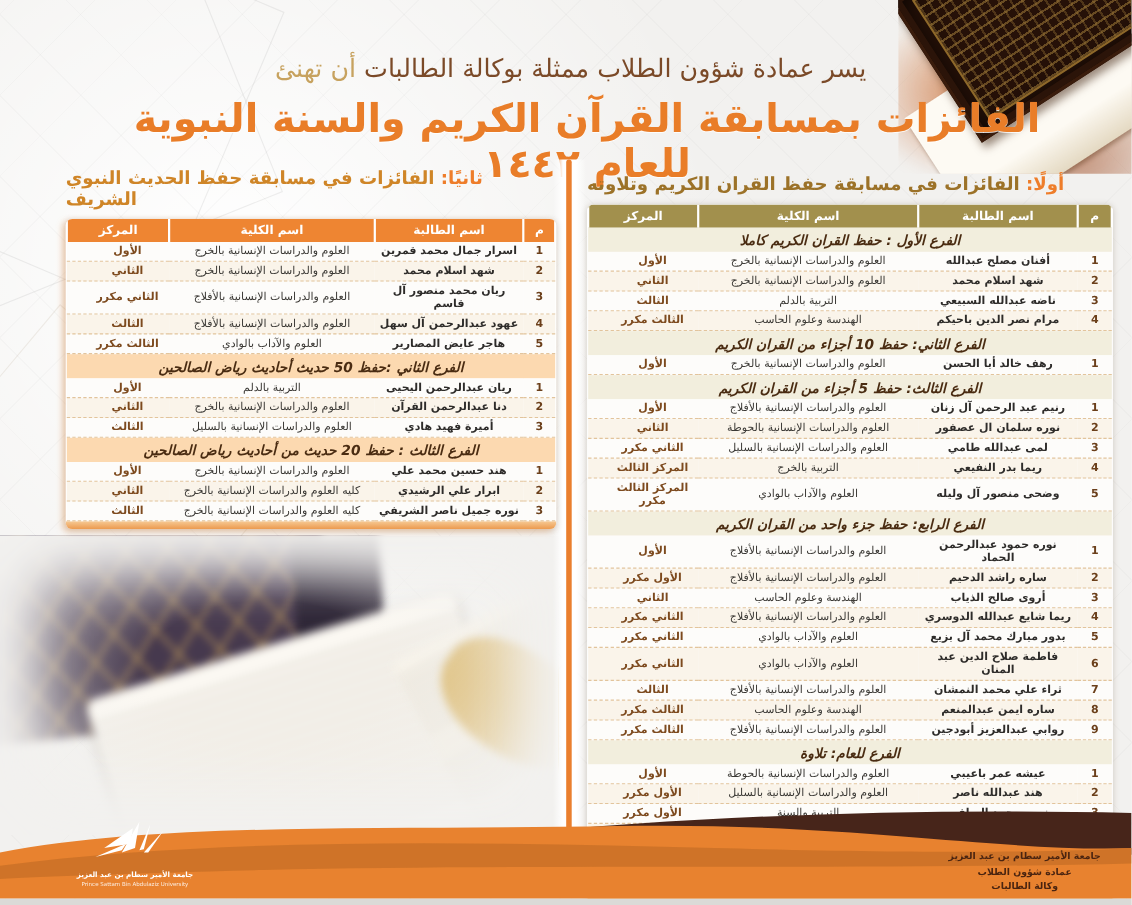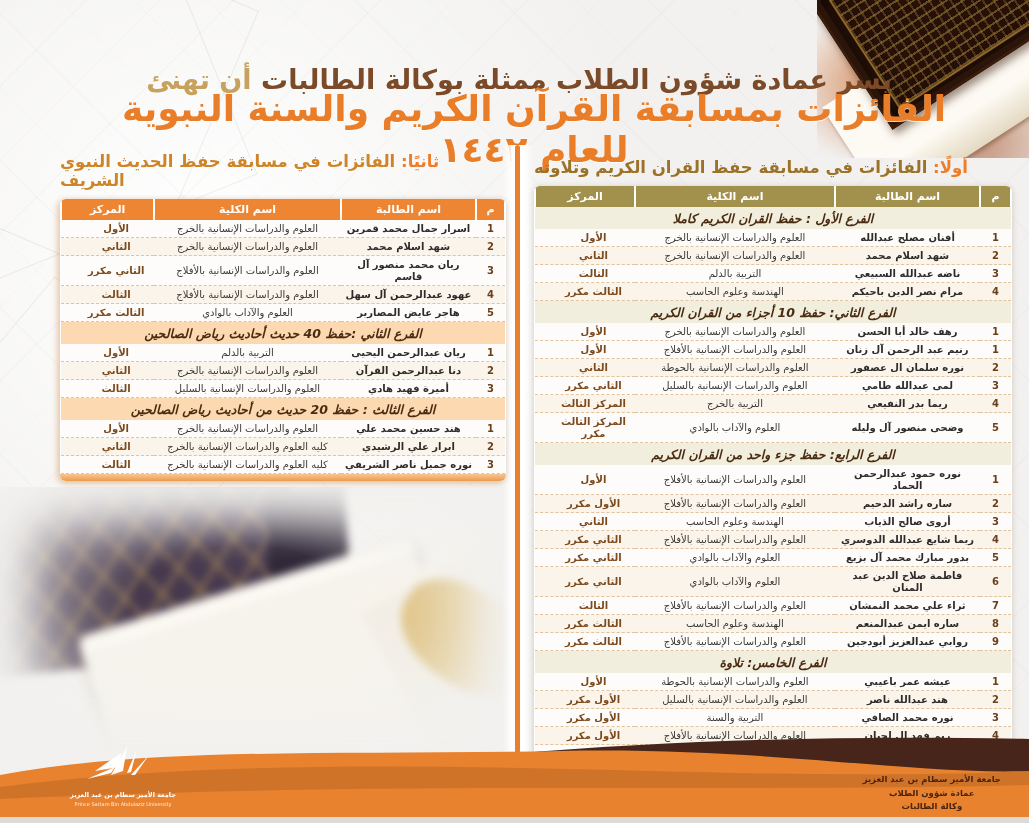--- a/index.html
+++ b/index.html
@@ -28,21 +28,21 @@
   .cp-book{position:absolute;right:-38px;top:-78px;width:230px;height:150px;transform:rotate(-33deg);
     background:#261108;border:3px solid #3a1c0c;box-shadow:inset 0 0 0 6px #2b1409, inset 0 0 25px #000, 0 6px 8px rgba(60,30,10,.5);}
   .cp-gold{position:absolute;inset:10px 14px;border:2px solid #a97f33;
     background:
       repeating-linear-gradient(0deg, rgba(190,150,70,.55) 0 2px, transparent 2px 9px),
       repeating-linear-gradient(90deg, rgba(190,150,70,.35) 0 2px, transparent 2px 9px);
     opacity:.8;}
 
   
   .hdr{position:absolute;left:0;top:0;width:100%;text-align:center;}
-  .hdr-line1{position:absolute;top:64px;right:130px;width:760px;font-size:27px;font-weight:bold;color:#7b4a28;}
+  .hdr-line1{position:absolute;top:50px;right:130px;width:760px;font-size:23px;font-weight:normal;color:#7b4a28;}
   .hdr-line1 .accent{color:#c7a25f;}
   .hdr-line2{position:absolute;top:88px;right:60px;width:870px;font-size:36px;font-weight:bold;color:#e97d28;
     text-shadow:0 1px 0 rgba(255,255,255,.8);}
 
   
   .col{position:absolute;top:158px;}
   .col-quran{right:17px;width:478px;}
   .col-hadith{left:60px;top:152px;width:446px;}
   .sec-title{margin:0 0 9px 0;text-align:left;font-size:16.5px;font-weight:bold;}
   .sec-title .pfx{color:#ee7d2a;}
@@ -197,20 +197,23 @@
             </tr>
             <tr>
               <td colspan="4" class="subhead">الفرع الثاني: حفظ 10 أجزاء من القران الكريم</td>
             </tr>
             <tr class="r-even">
               <td class="num">1</td>
               <td class="name">رهف خالد أبا الحسن</td>
               <td class="college">العلوم والدراسات الإنسانية بالخرج</td>
               <td class="rank">الأول</td>
             </tr>
+            <tr>
+              <td colspan="4" class="subhead">الفرع الثالث: حفظ 5 أجزاء من القران الكريم</td>
+            </tr>
             <tr class="r-even">
               <td class="num">1</td>
               <td class="name">رنيم عبد الرحمن آل زنان</td>
               <td class="college">العلوم والدراسات الإنسانية بالأفلاج</td>
               <td class="rank">الأول</td>
             </tr>
             <tr class="r-odd">
               <td class="num">2</td>
               <td class="name">نوره سلمان ال عصفور</td>
               <td class="college">العلوم والدراسات الإنسانية بالحوطة</td>
@@ -285,21 +288,21 @@
               <td class="college">الهندسة وعلوم الحاسب</td>
               <td class="rank">الثالث مكرر</td>
             </tr>
             <tr class="r-even">
               <td class="num">9</td>
               <td class="name">روابي عبدالعزيز أبودجين</td>
               <td class="college">العلوم والدراسات الإنسانية بالأفلاج</td>
               <td class="rank">الثالث مكرر</td>
             </tr>
             <tr>
-              <td colspan="4" class="subhead">الفرع الخامس: تلاوة</td>
+              <td colspan="4" class="subhead">الفرع للعام: تلاوة</td>
             </tr>
             <tr class="r-even">
               <td class="num">1</td>
               <td class="name">عيشه عمر باعيبي</td>
               <td class="college">العلوم والدراسات الإنسانية بالحوطة</td>
               <td class="rank">الأول</td>
             </tr>
             <tr class="r-odd">
               <td class="num">2</td>
               <td class="name">هند عبدالله ناصر</td>
@@ -382,21 +385,21 @@
               <td class="college">العلوم والدراسات الإنسانية بالأفلاج</td>
               <td class="rank">الثالث</td>
             </tr>
             <tr class="r-even">
               <td class="num">5</td>
               <td class="name">هاجر عايض المصارير</td>
               <td class="college">العلوم والآداب بالوادي</td>
               <td class="rank">الثالث مكرر</td>
             </tr>
             <tr>
-              <td colspan="4" class="subhead">الفرع الثاني :حفظ 40 حديث  أحاديث رياض الصالحين</td>
+              <td colspan="4" class="subhead">الفرع الثاني :حفظ 50 حديث  أحاديث رياض الصالحين</td>
             </tr>
             <tr class="r-even">
               <td class="num">1</td>
               <td class="name">ريان عبدالرحمن اليحيى</td>
               <td class="college">التربية بالدلم</td>
               <td class="rank">الأول</td>
             </tr>
             <tr class="r-odd">
               <td class="num">2</td>
               <td class="name">دنا عبدالرحمن القرآن</td>

